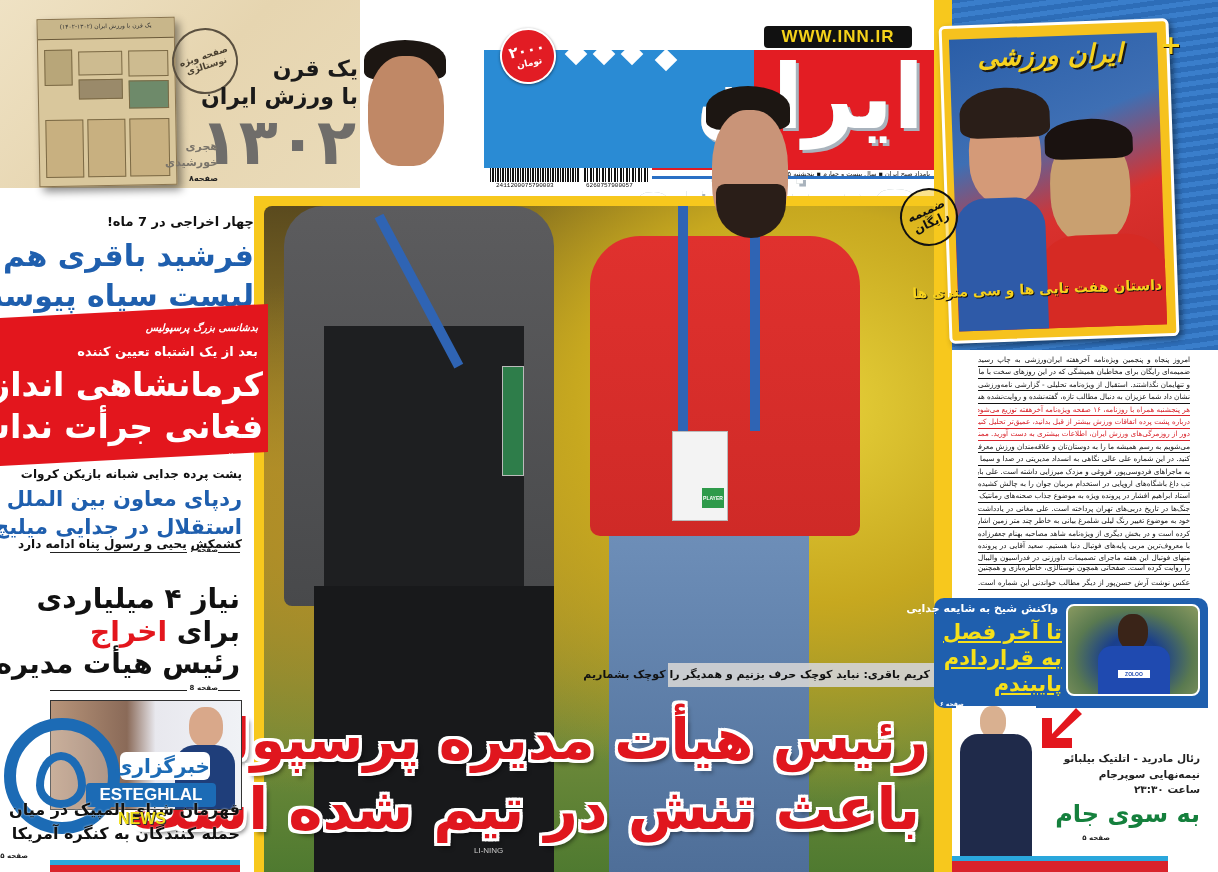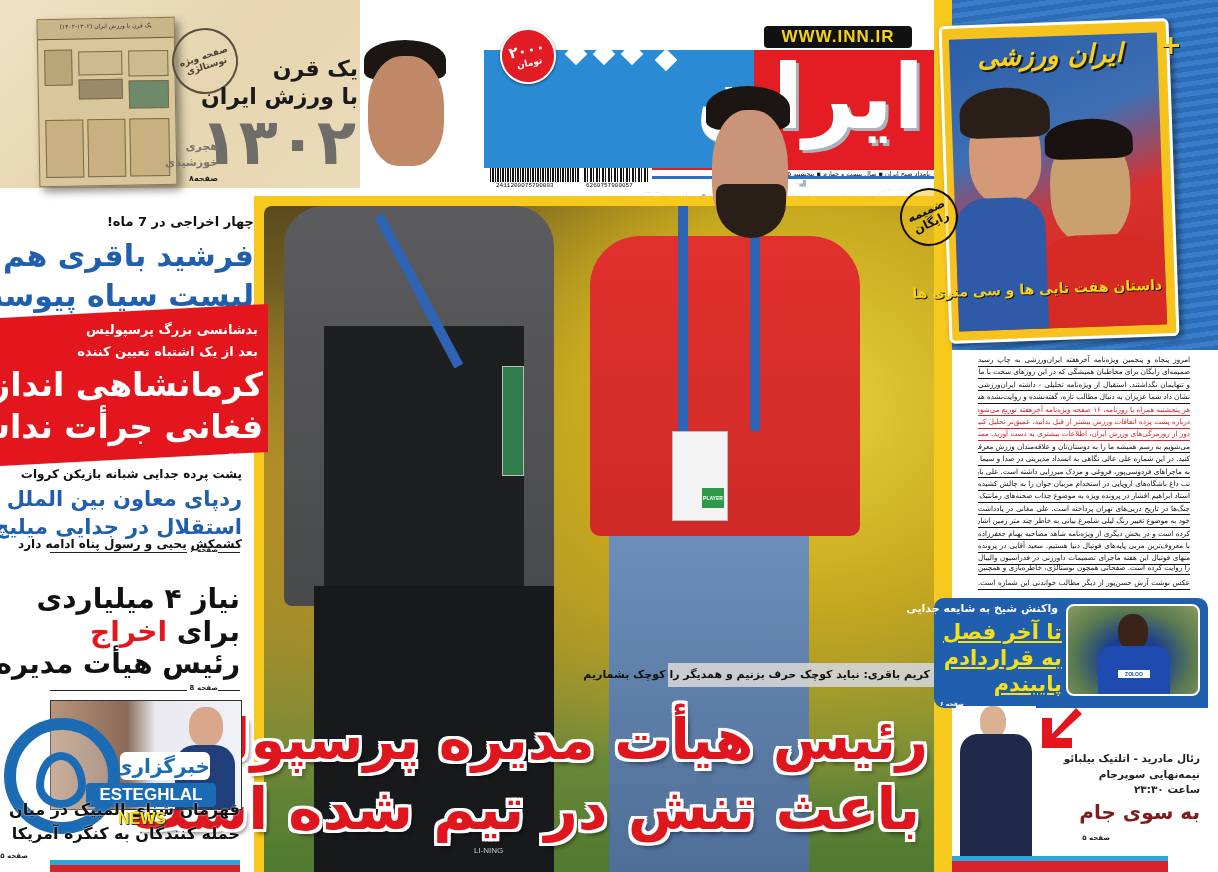--- a/index.html
+++ b/index.html
@@ -125,21 +125,21 @@
   #head-1a { right: 964px; top: 240px; font-size: 30px; }
   #head-1b { right: 964px; top: 280px; font-size: 30px; }
   #page-1 { right: 964px; top: 316px; }
 
   #red-box {
     left: 0; top: 318px; width: 268px; height: 148px;
     background: #e3161d;
     transform: skewY(-3deg);
     transform-origin: left top;
   }
-  #red-sub1 { right: 960px; top: 322px; font-size: 13px; color:#fff; font-weight:bold; white-space:nowrap; }
+  #red-sub1 { right: 960px; top: 322px; font-size: 10px; color:#fff; font-weight:bold; white-space:nowrap;font-style:italic; }
   #red-sub2 { right: 960px; top: 344px; font-size: 13px; color:#fff; font-weight:bold; white-space:nowrap; }
   #red-head1 { right: 955px; top: 368px; font-size: 33px; color:#fff; font-weight:bold; white-space:nowrap; line-height:1; }
   #red-head2 { right: 955px; top: 410px; font-size: 33px; color:#fff; font-weight:bold; white-space:nowrap; line-height:1; }
   #red-page { right: 964px; top: 452px; font-size: 7px; color:#fff; font-weight:bold; }
 
   #kicker-2 { right: 976px; top: 467px; font-size: 12px; }
   #head-2a { right: 976px; top: 488px; font-size: 21px; }
   #head-2b { right: 976px; top: 516px; font-size: 21px; }
   #rule-2 { left: 50px; top: 552px; width: 190px; }
   #page-2 { right: 1000px; top: 546px; background:#fff; padding-left: 3px; }
@@ -237,21 +237,21 @@
 
   #zidane-photo {
     left: 956px; top: 706px; width: 80px; height: 154px;
     background: linear-gradient(180deg, #ffffff 0%, #ffffff 5%, transparent 5%);
   }
   #red-arrow { left: 1040px; top: 706px; width: 44px; height: 44px; }
   .zid-text { font-size: 10.5px; font-weight: bold; color:#222; text-align: right; white-space: nowrap; right: 18px; }
   #zid-1 { top: 752px; }
   #zid-2 { top: 768px; }
   #zid-3 { top: 783px; }
-  #zid-head { right: 18px; top: 800px; font-size: 20px; font-weight: bold; color:#7f1d1d; white-space:nowrap; }
+  #zid-head { right: 18px; top: 800px; font-size: 24px; font-weight: bold; color:#15803d; white-space:nowrap; }
   #zid-page { right: 108px; top: 834px; font-size: 7px; font-weight:bold; color:#222; }
   #right-stripe-blue { left: 952px; top: 856px; width: 216px; height: 5px; background:#2aa7dc; }
   #right-stripe-red { left: 952px; top: 861px; width: 216px; height: 11px; background:#d9232b; }
 </style>
 </head>
 <body>
 
 <div class="abs" id="nostalgia"></div>
 <div class="abs" id="old-paper">
   <div class="op-mast">یک قرن با ورزش ایران (۱۳۰۲-۱۴۰۲)</div>
@@ -376,21 +376,21 @@
 </div>
 <div class="abs" id="mag-title">ایران ورزشی</div>
 <div class="abs" id="mag-plus">+</div>
 <div class="abs" id="mag-caption">داستان هفت تایی ها و سی متری ها</div>
 <div class="abs" id="mag-stamp">ضمیمه رایگان</div>
 
 <div class="abs" id="text-block"></div>
 <div id="tb-lines">
     <div class="tb-line abs" style="top: 354px; right: 28px;">امروز پنجاه و پنجمین ویژه‌نامه آخرهفته ایران‌ورزشی به چاپ رسید</div>
     <div class="tb-line abs" style="top: 366.4px; right: 28px;">ضمیمه‌ای رایگان برای مخاطبان همیشگی که در این روزهای سخت با ما ماندند</div>
-    <div class="tb-line abs" style="top: 378.8px; right: 28px;">و تنهایمان نگذاشتند. استقبال از ویژه‌نامه تحلیلی - داشته ایران‌ورزشی</div>
+    <div class="tb-line abs" style="top: 378.8px; right: 28px;">و تنهایمان نگذاشتند. استقبال از ویژه‌نامه تحلیلی - گزارشی نامه‌ورزشی</div>
     <div class="tb-line abs" style="top: 391.2px; right: 28px;">نشان داد شما عزیزان به دنبال مطالب تازه، گفته‌نشده و روایت‌نشده هستید.</div>
     <div class="tb-line abs red" style="top: 403.6px; right: 28px;">هر پنجشنبه همراه با روزنامه، ۱۶ صفحه ویژه‌نامه آخرهفته توزیع می‌شود تا</div>
     <div class="tb-line abs red" style="top: 416px; right: 28px;">درباره پشت پرده اتفاقات ورزش بیشتر از قبل بدانید، عمیق‌تر تحلیل کنید و</div>
     <div class="tb-line abs red" style="top: 428.4px; right: 28px;">دور از روزمرگی‌های ورزش ایران، اطلاعات بیشتری به دست آورید. ممنون</div>
     <div class="tb-line abs" style="top: 440.8px; right: 28px;">می‌شویم به رسم همیشه ما را به دوستان‌تان و علاقه‌مندان ورزش معرفی</div>
     <div class="tb-line abs" style="top: 453.2px; right: 28px;">کنید. در این شماره علی عالی نگاهی به انسداد مدیریتی در صدا و سیما و اشاره</div>
     <div class="tb-line abs" style="top: 465.6px; right: 28px;">به ماجراهای فردوسی‌پور، فروغی و مزدک میرزایی داشته است. علی بابازاده</div>
     <div class="tb-line abs" style="top: 478px; right: 28px;">تب داغ باشگاه‌های اروپایی در استخدام مربیان جوان را به چالش کشیده و</div>
     <div class="tb-line abs" style="top: 490.4px; right: 28px;">استاد ابراهیم افشار در پرونده ویژه به موضوع جذاب صحنه‌های رمانتیک و</div>
     <div class="tb-line abs" style="top: 502.8px; right: 28px;">جنگ‌ها در تاریخ دربی‌های تهران پرداخته است. علی مغانی در یادداشت</div>

